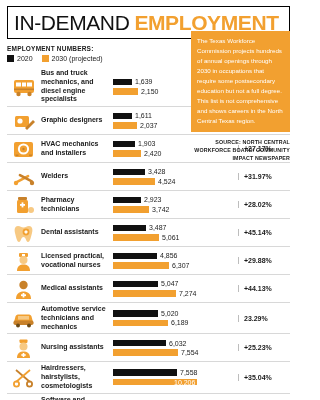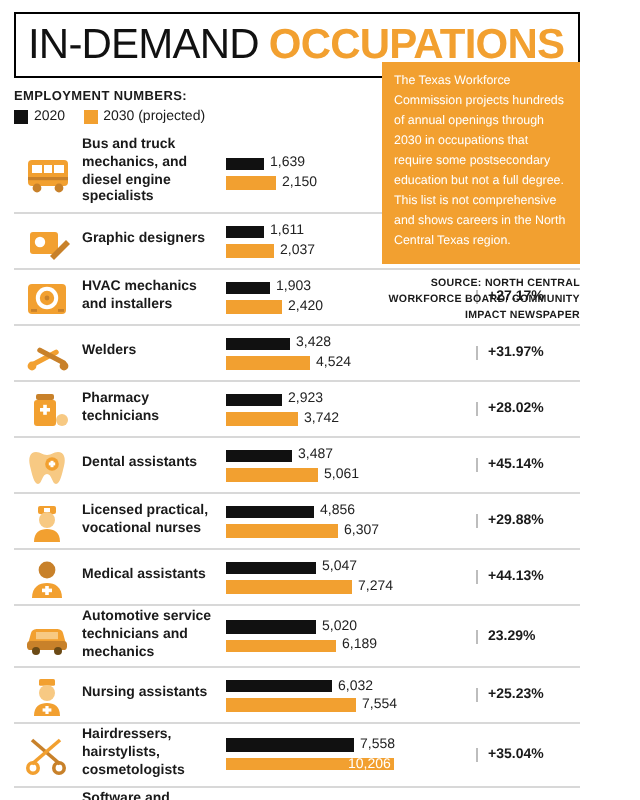--- a/index.html
+++ b/index.html
@@ -95,21 +95,21 @@
     font-size:7px;font-weight:bold;white-space:nowrap;
   }
 </style>
 </head>
 <body>
 
 <div class="page">
 
   <div class="title-bar">
     <span class="title-main">IN-DEMAND</span>
-    <span class="title-accent">OCCUPATIONS</span>
+    <span class="title-accent">EMPLOYMENT</span>
   </div>
 
   <div class="legend-wrap">
     <div class="legend-head">EMPLOYMENT NUMBERS:</div>
     <div class="legend-row">
       <span class="legend-item">
         <span class="swatch sw-2020"></span>
         <span class="legend-label">2020</span>
       </span>
       <span class="legend-item">

